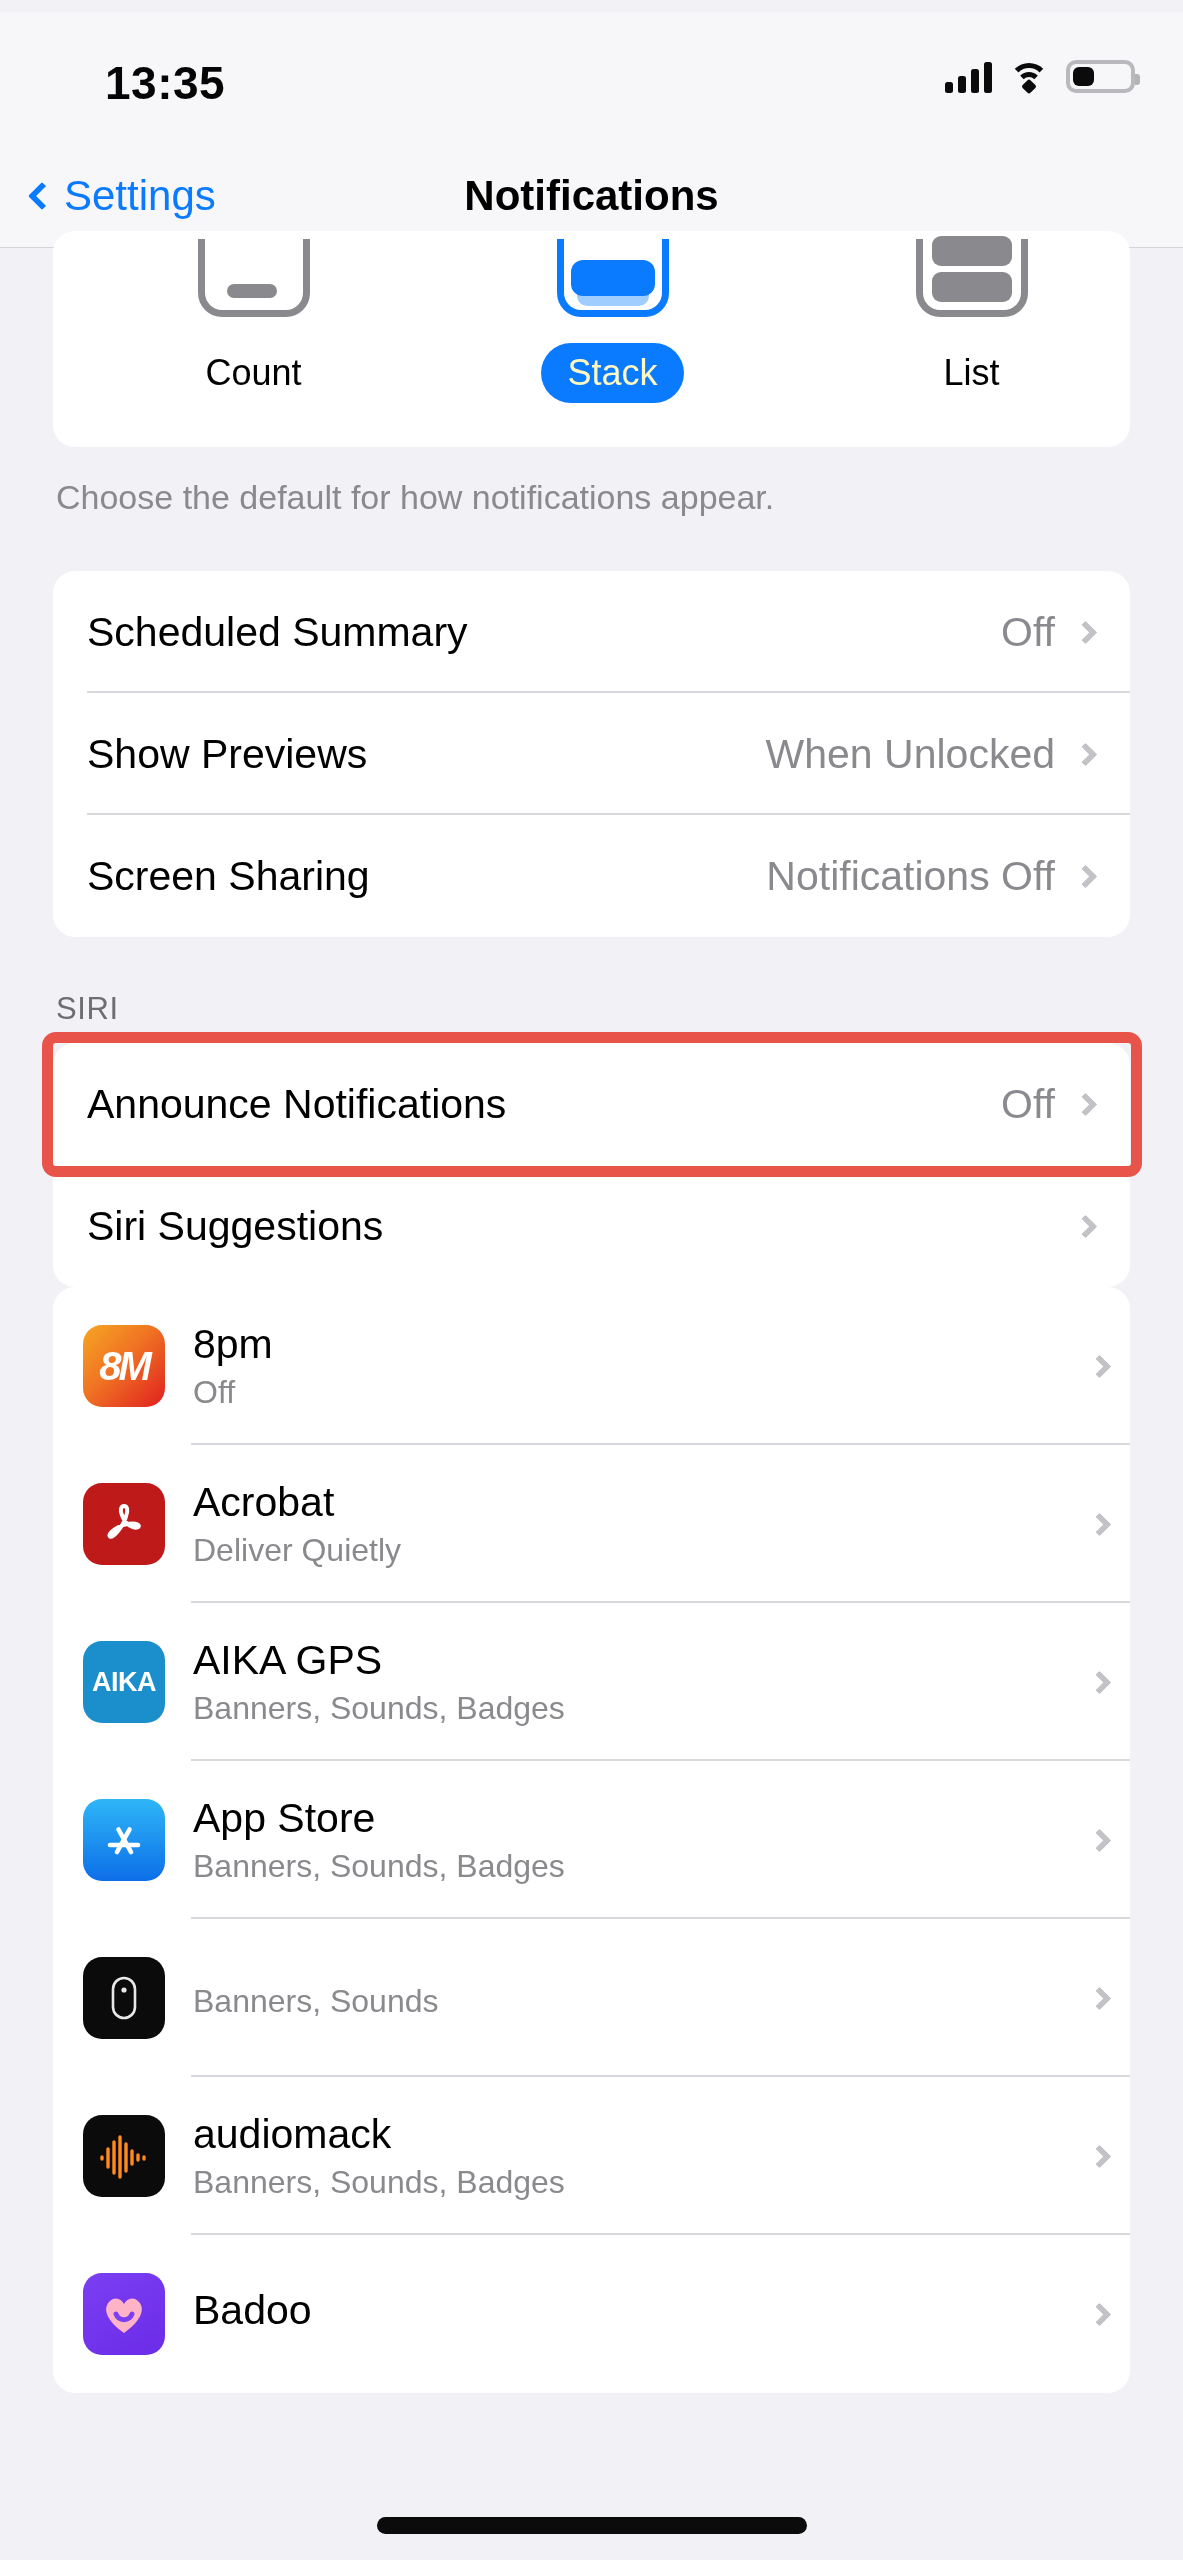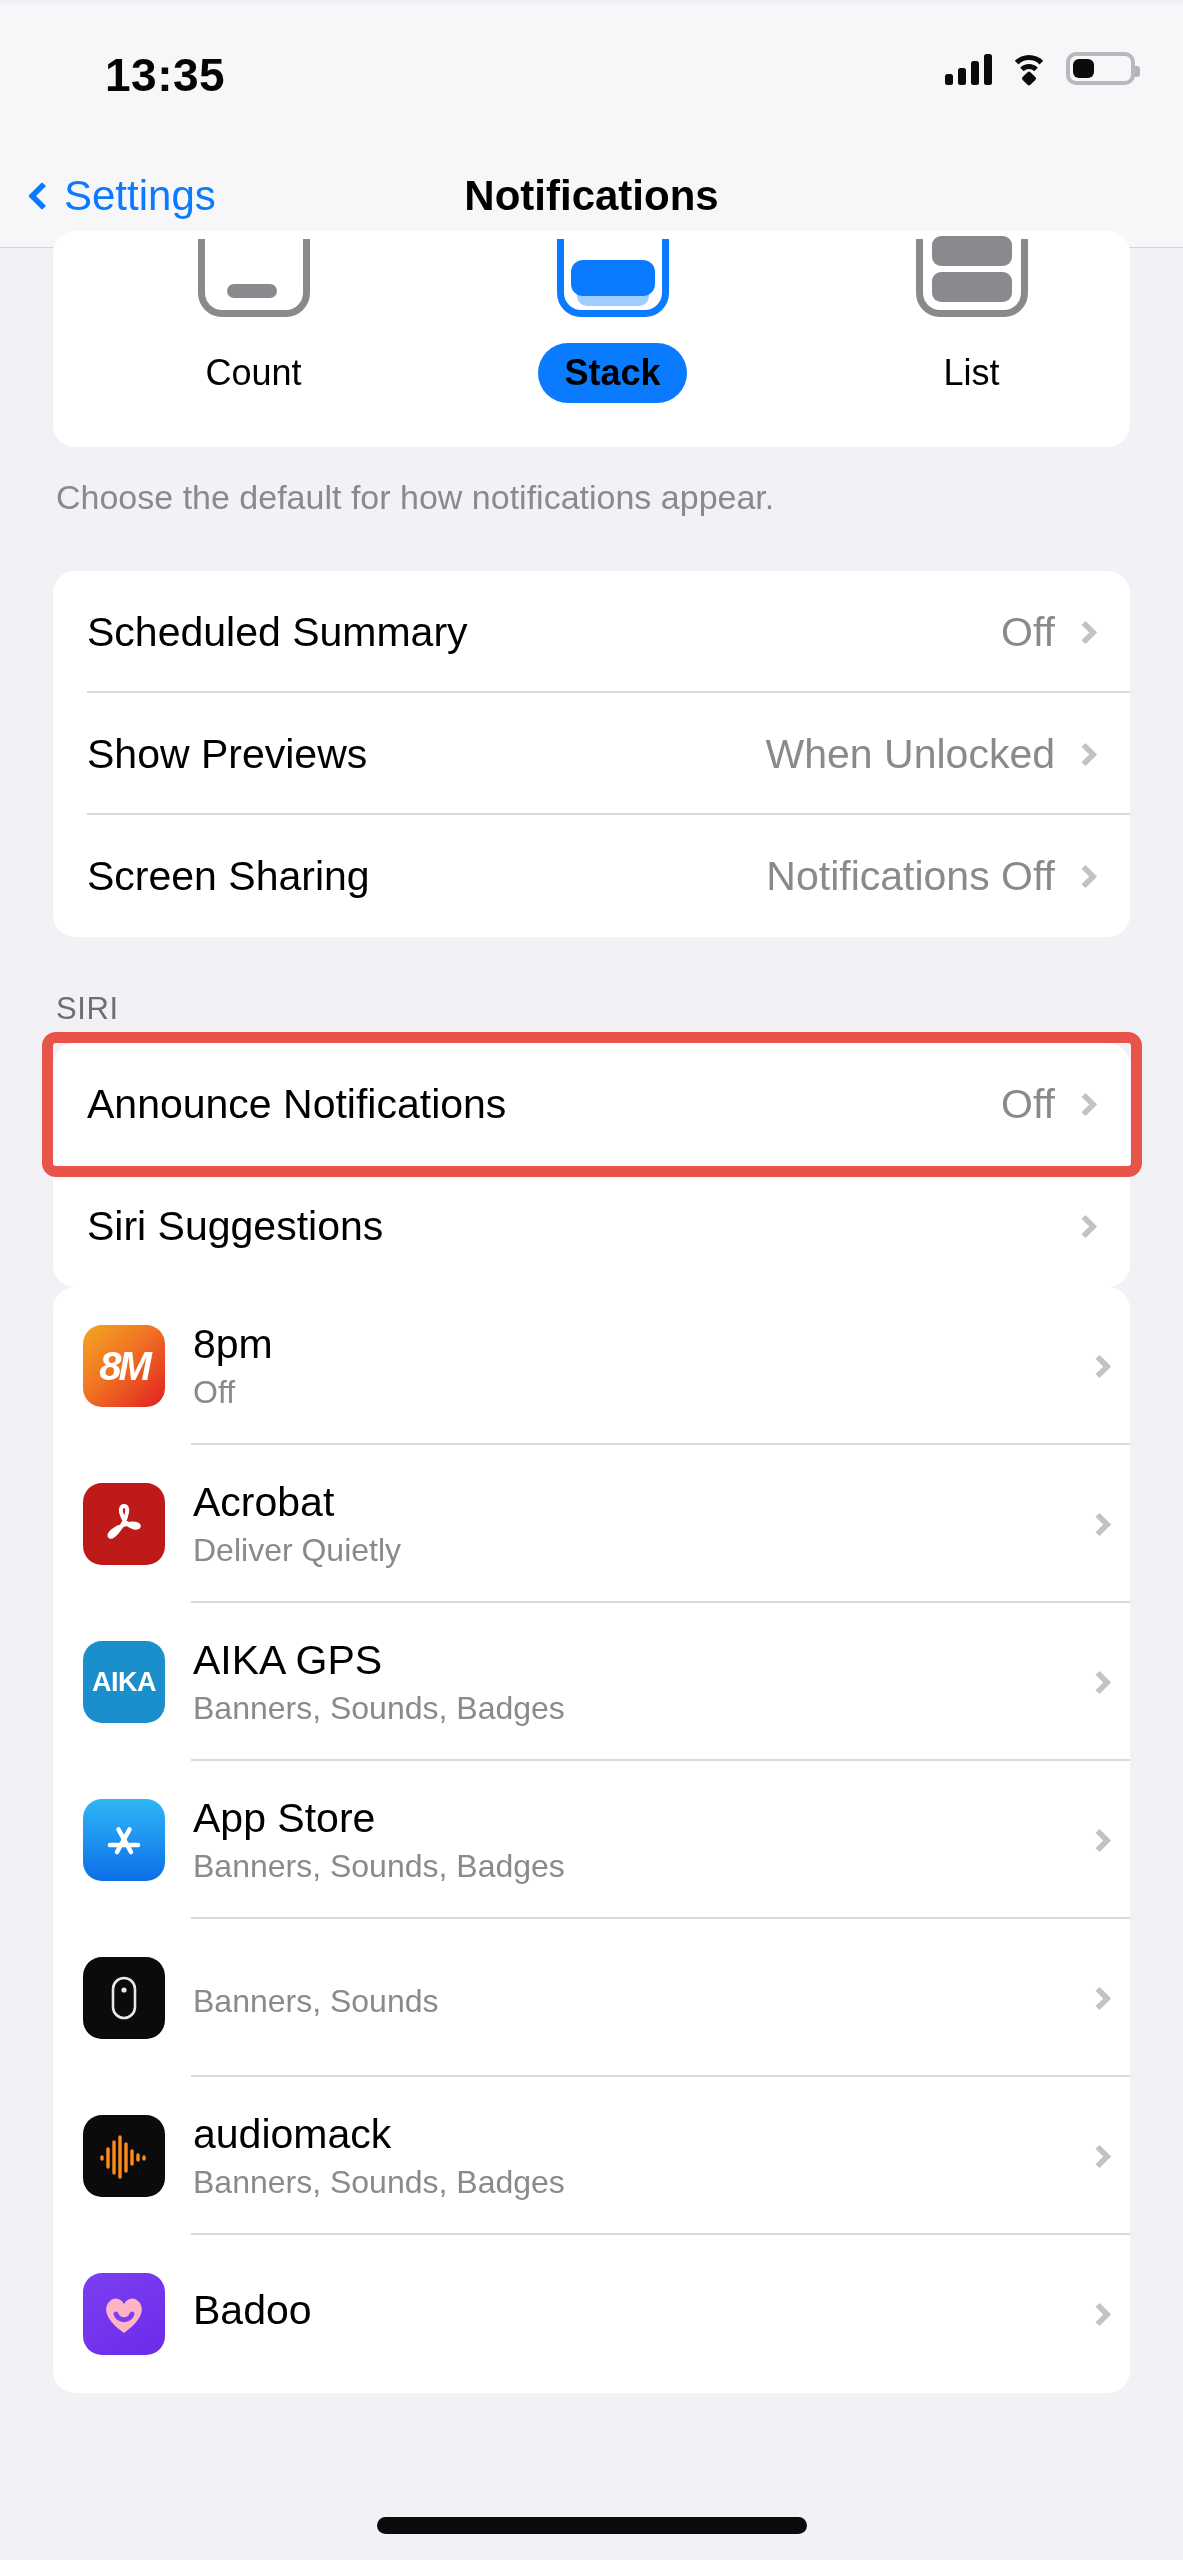--- a/index.html
+++ b/index.html
@@ -6,21 +6,21 @@
   html, body {
     width:1183px; height:2560px;
     font-family:"Liberation Sans", sans-serif;
     background:#F2F1F6;
     overflow:hidden;
   }
   #screen { position:relative; width:1183px; height:2560px; background:#F2F1F6; }
 
   
   .statusbar {
-    position:absolute; top:4px; left:0; width:1183px; height:150px;
+    position:absolute; top:12px; left:0; width:1183px; height:150px;
     background:#F7F7F9;
   }
   .sb-time {
     position:absolute; left:105px; top:44px;
     font-size:46px; font-weight:bold; color:#050505;
     letter-spacing:0.5px;
   }
   .sb-right {
     position:absolute; right:48px; top:48px;
     display:flex; align-items:center; gap:17px;
@@ -100,21 +100,21 @@
     background:#0A7AFF; border-radius:12px;
   }
   
   .ph-list .pill.l1 { left:9px; bottom:44px; width:80px; height:30px; background:#8A8A8E; border-radius:9px; }
   .ph-list .pill.l2 { left:9px; bottom:8px; width:80px; height:30px; background:#8A8A8E; border-radius:9px; }
 
   .style-label {
     margin-top:26px; font-size:36px; color:#000;
     padding:9px 26px; border-radius:30px;
   }
-  .style-label.sel { background:#0A7AFF; color:#000000; font-weight:700; }
+  .style-label.sel { background:#0A7AFF; color:#fef9c3; font-weight:400; }
 
   .footnote {
     margin:28px 53px 0 56px;
     font-size:34px; color:#8A8A8E; line-height:1.3;
   }
 
   
   .group { margin-top:52px; }
   .row {
     position:relative; display:flex; align-items:center;

